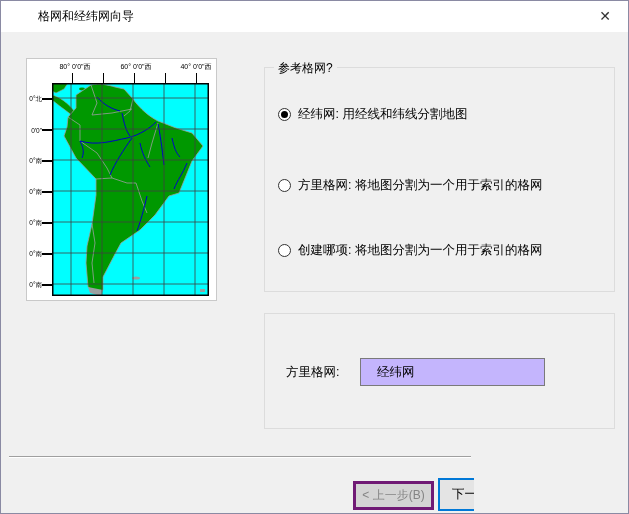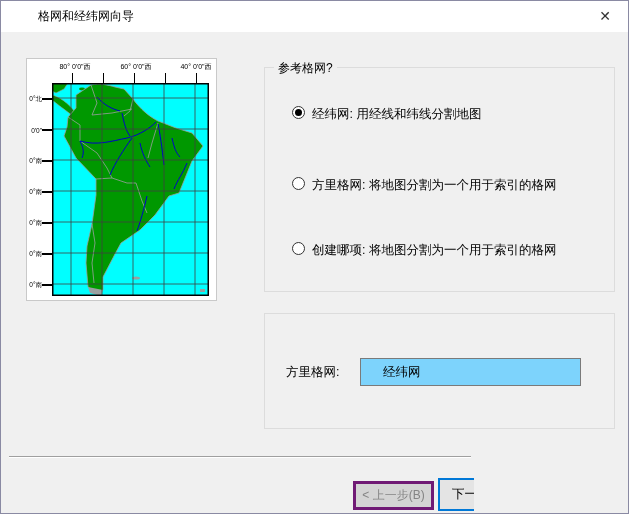--- a/index.html
+++ b/index.html
@@ -14,28 +14,28 @@
   .top-tick{position:absolute;width:1px;height:10px;background:#000;top:14px;}
   .left-tick{position:absolute;height:2px;width:10px;background:#000;left:15px;}
   .left-label{position:absolute;font-size:6.5px;color:#000;white-space:nowrap;text-align:right;width:14px;left:1px;transform:translateY(-50%);}
   #map-svg{position:absolute;left:25px;top:24px;}
   
   .groupbox{position:absolute;border:1px solid #dcdcdc;box-sizing:border-box;}
   #group1{left:263px;top:66px;width:351px;height:225px;}
   #group2{left:263px;top:312px;width:351px;height:116px;}
   #group1-label{position:absolute;left:273px;top:59px;font-size:12px;color:#000;background:#f0f0f0;padding:0 4px;}
   
-  .radio-row{position:absolute;left:291px;display:flex;align-items:flex-start;cursor:default;}
+  .radio-row{position:absolute;left:277px;display:flex;align-items:center;cursor:default;}
   .radio-circle{width:13px;height:13px;border:1px solid #333;border-radius:50%;background:#fff;box-sizing:border-box;position:relative;flex:0 0 auto;}
   .radio-dot{position:absolute;left:2px;top:2px;width:7px;height:7px;border-radius:50%;background:#000;display:none;}
   .radio-row[data-checked="true"] .radio-dot{display:block;}
   .radio-label{font-size:12.5px;color:#000;margin-left:7px;white-space:nowrap;}
   
   #name-label{position:absolute;left:285px;top:363px;font-size:12.5px;color:#000;}
-  #name-input{position:absolute;left:359px;top:357px;width:221px;height:28px;box-sizing:border-box;border:1px solid #7a7a7a;background:#7dd3fc;font-size:12.5px;font-family:"Liberation Sans",sans-serif;padding:2px 22px;outline:none;}
+  #name-input{position:absolute;left:359px;top:357px;width:185px;height:28px;box-sizing:border-box;border:1px solid #7a7a7a;background:#c4b5fd;font-size:12.5px;font-family:"Liberation Sans",sans-serif;padding:2px 16px;outline:none;}
   
   #separator{position:absolute;left:8px;top:455px;width:462px;height:0;border-top:1px solid #9f9f9f;border-bottom:1px solid #ffffff;}
   #back-button{position:absolute;left:352px;top:480px;width:81px;height:29px;background:#d4d4d4;border:3px solid #701a75;box-sizing:border-box;color:#848484;font-size:12px;font-family:"Liberation Sans",sans-serif;text-align:center;}
   #next-clip{position:absolute;left:437px;top:477px;width:36px;height:37px;overflow:hidden;}
   #next-button{position:absolute;left:0;top:0;width:90px;height:33px;background:#e4e4e4;border:2px solid #0078d7;box-sizing:border-box;color:#000;font-size:12.5px;font-family:"Liberation Sans",sans-serif;text-align:left;padding-left:12px;}
 </style>
 </head>
 <body>
 
 <div id="window">

